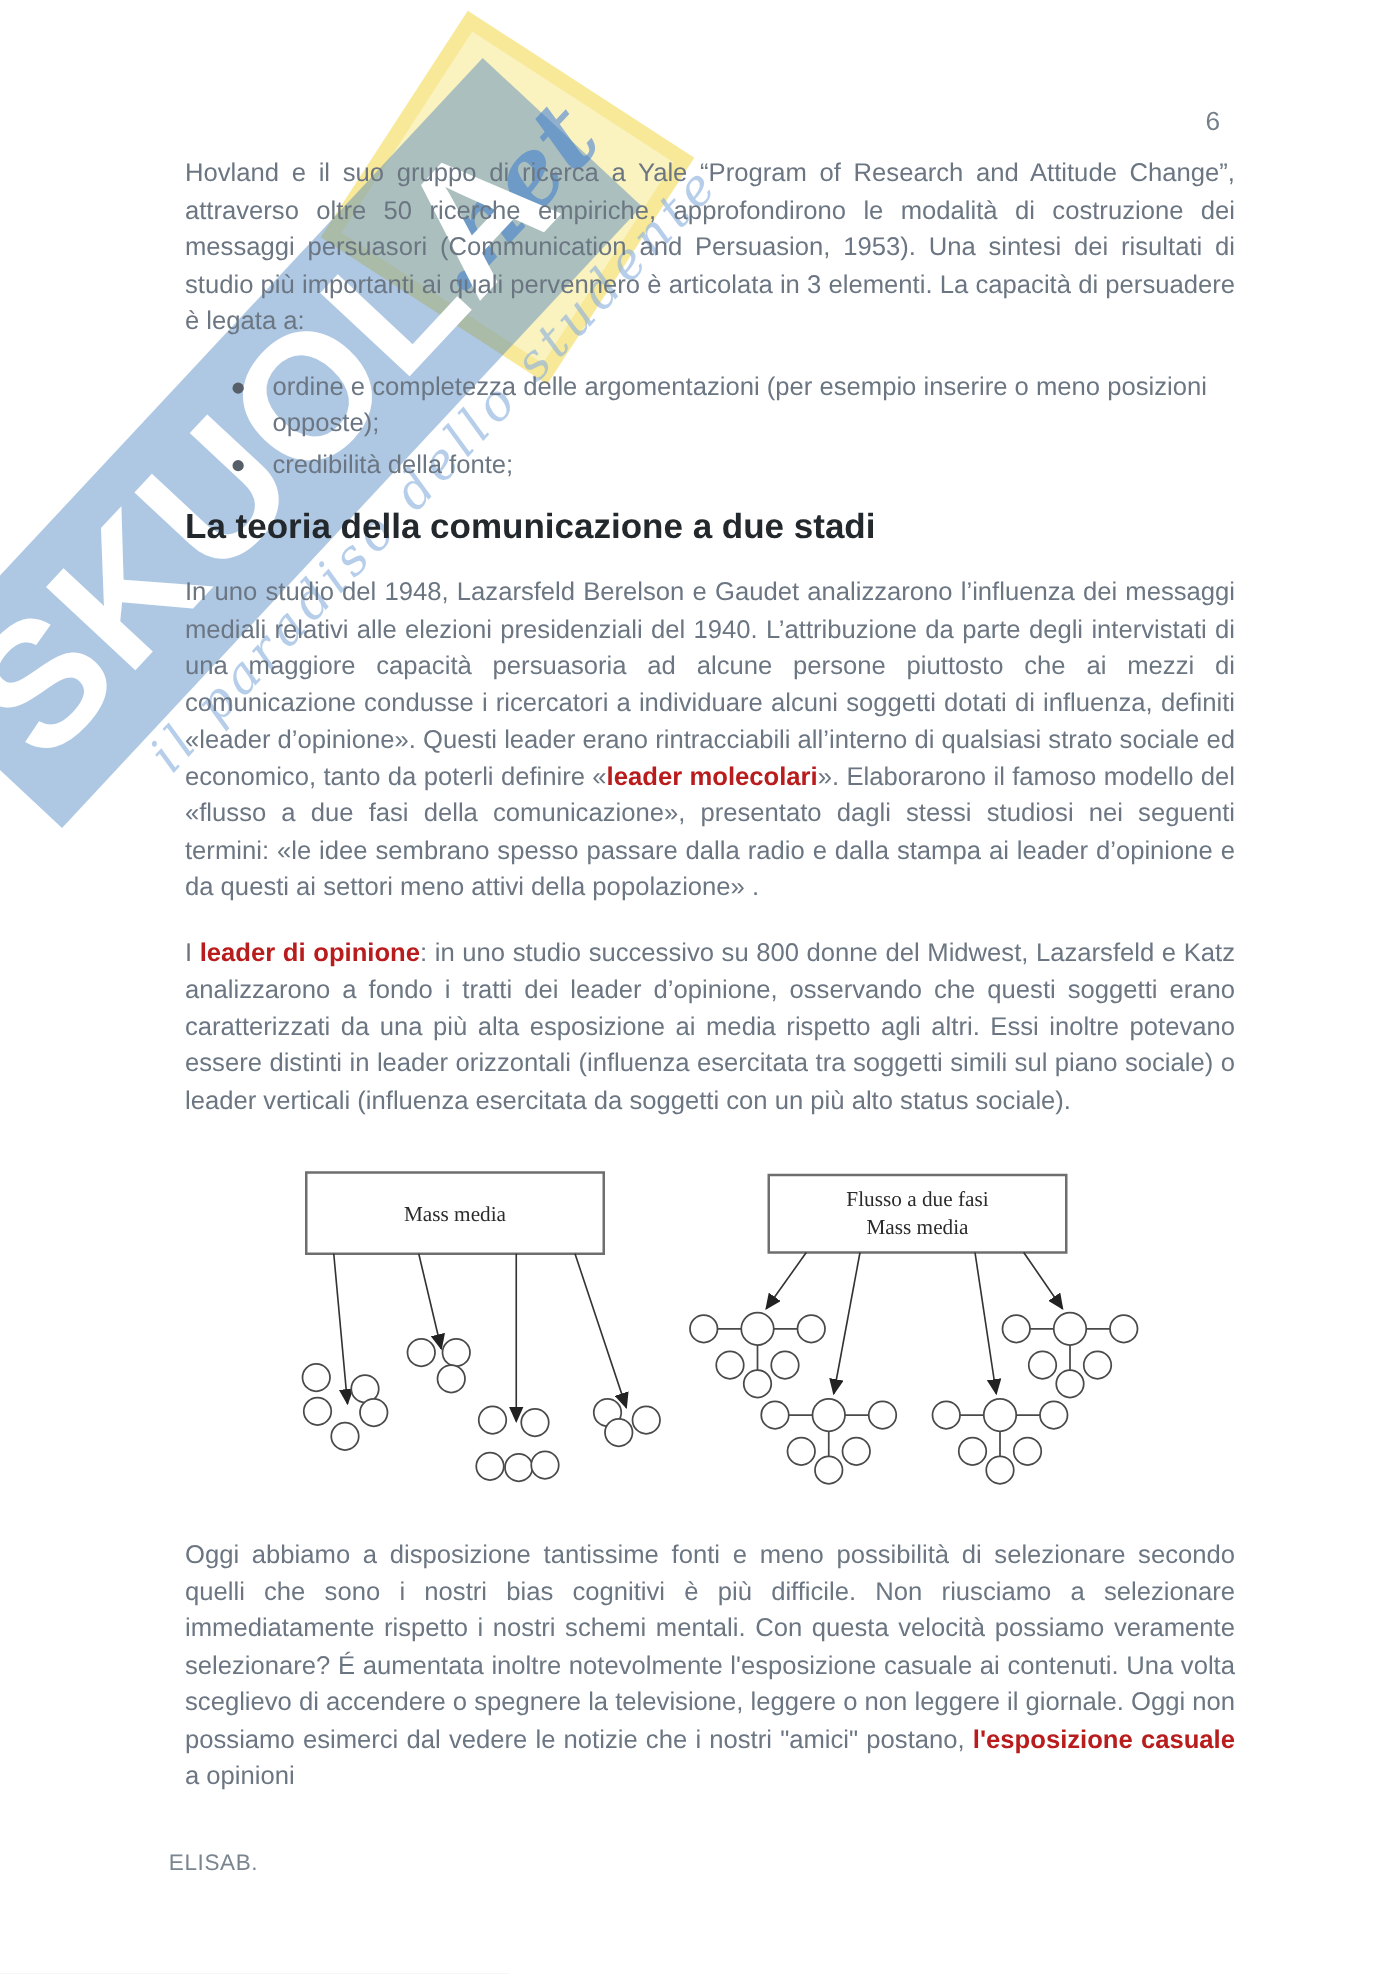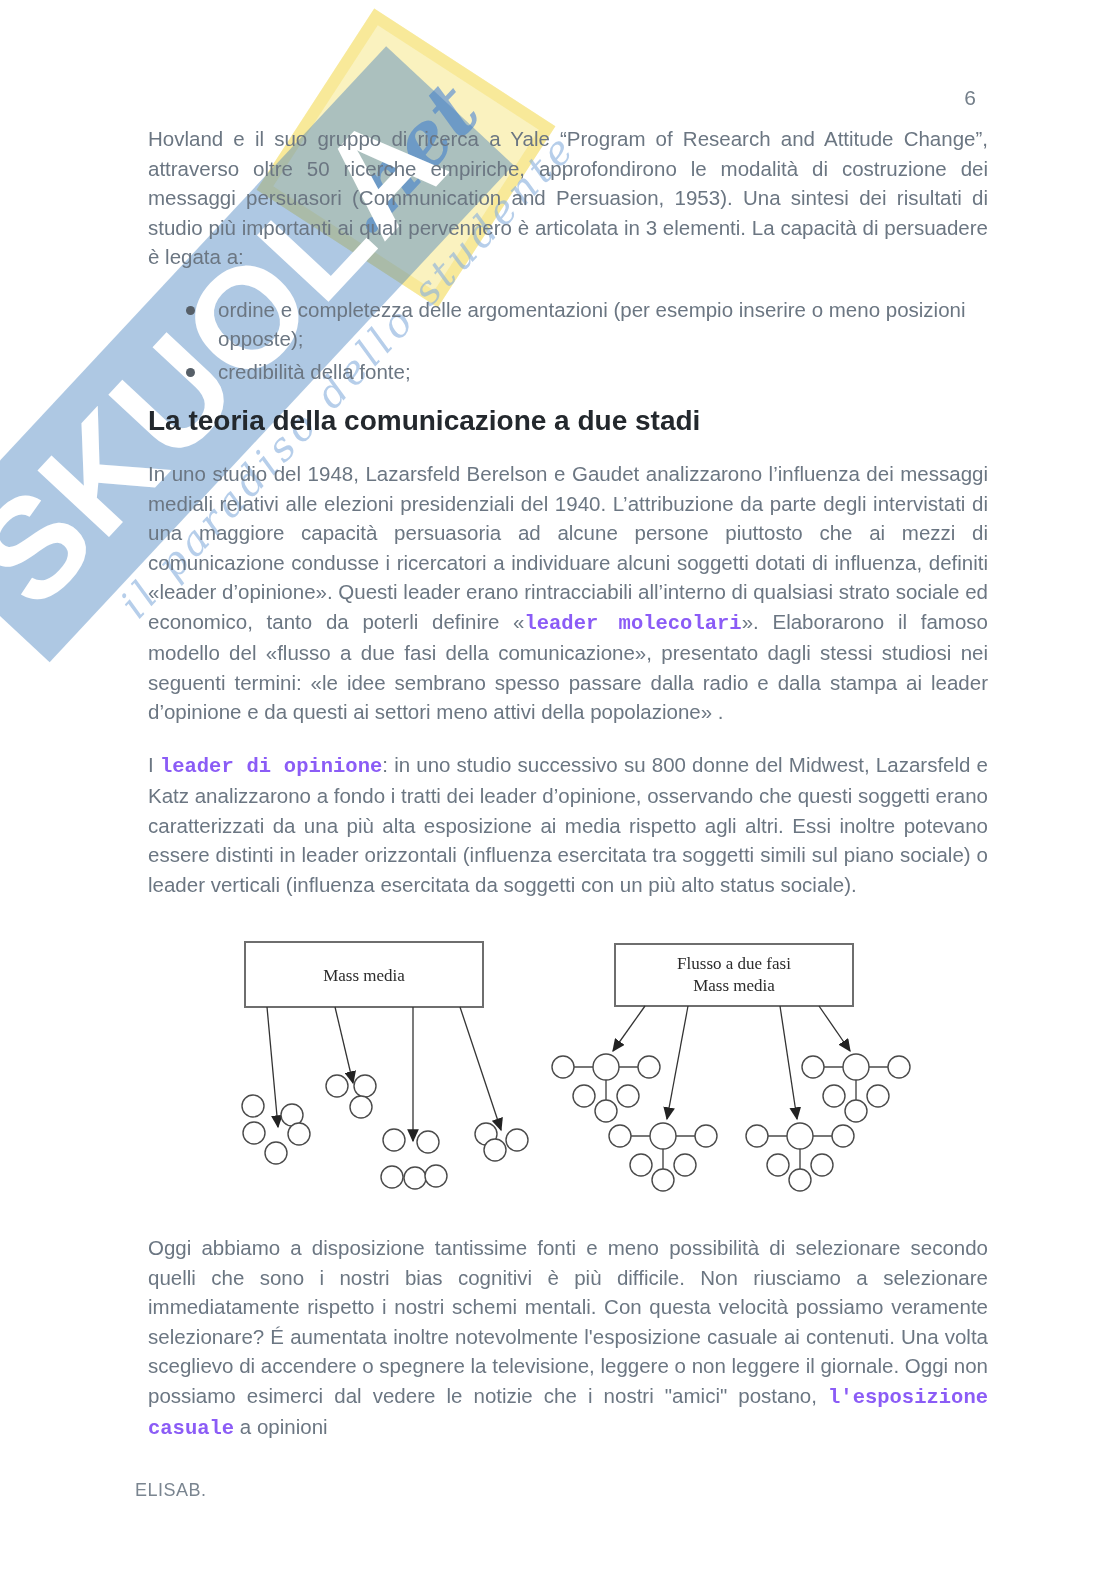--- a/index.html
+++ b/index.html
@@ -51,21 +51,21 @@
     position:absolute;left:135px;top:1480px;
     font-size:18px;color:#7a8590;letter-spacing:0.5px;z-index:1;
   }
   
   .content{position:absolute;left:148px;top:124px;width:840px;z-index:1;}
   p.body{
     margin:0 0 23px 0;
     font-size:20.5px;line-height:29.5px;
     color:#6b7682;text-align:justify;
   }
-  p.body b{color:#8b5cf6;font-weight:700;font-family:Liberation Mono, monospace;}
+  p.body b{color:#b91c1c;font-weight:700;}
   ul.bullets{list-style:none;margin:0 0 6px 0;padding:0;}
   ul.bullets li{
     position:relative;padding-left:70px;margin:0 0 3px 0;
     font-size:20.5px;line-height:29.5px;color:#6b7682;
   }
   .dot{
     position:absolute;left:38px;top:11px;
     width:9px;height:9px;border-radius:50%;background:#565f68;
   }
   h3.hd{

